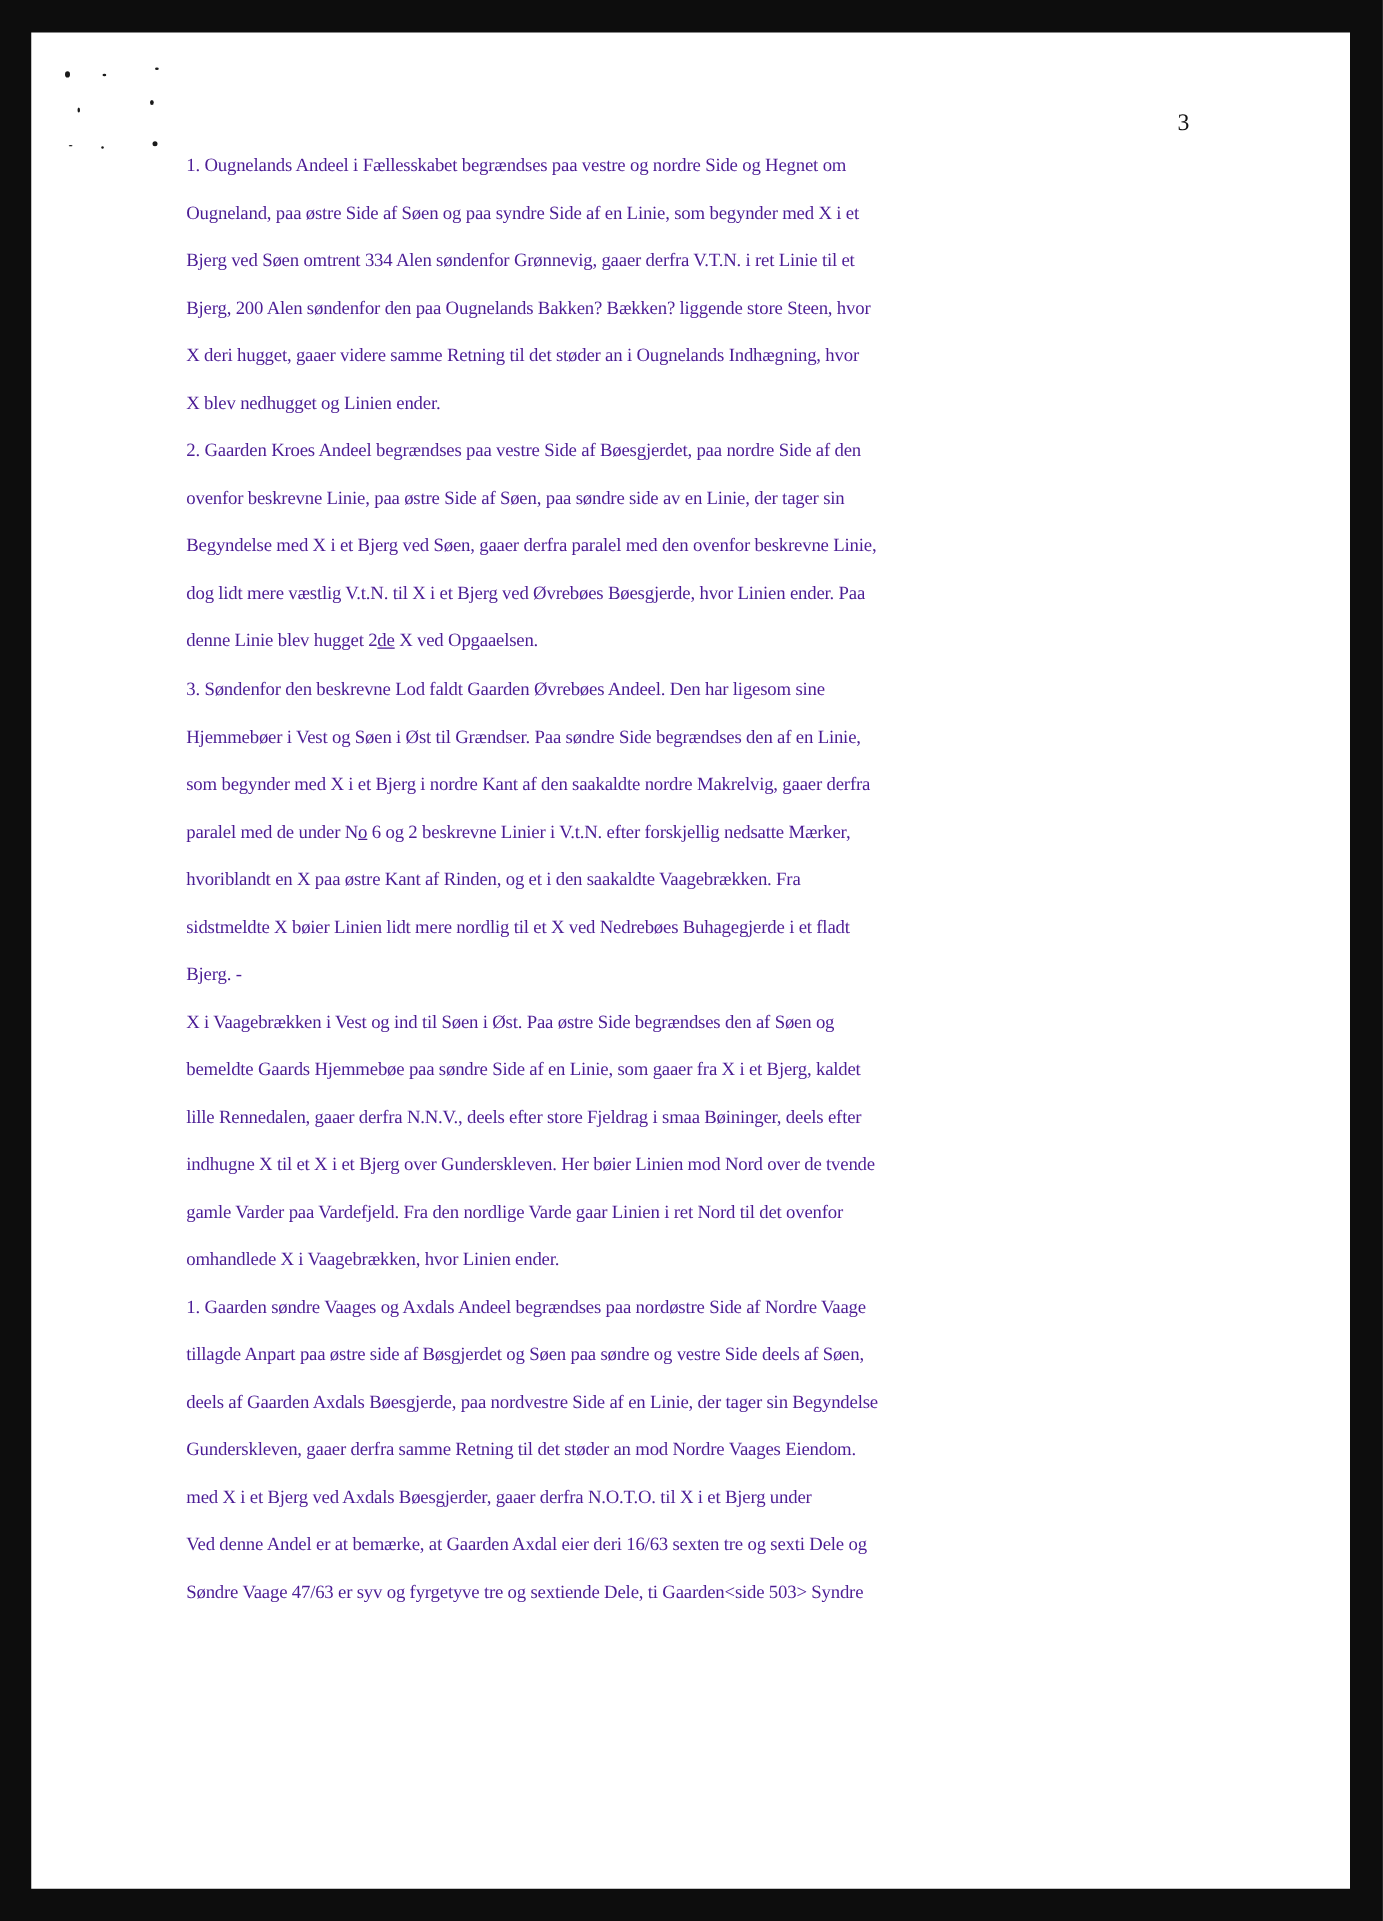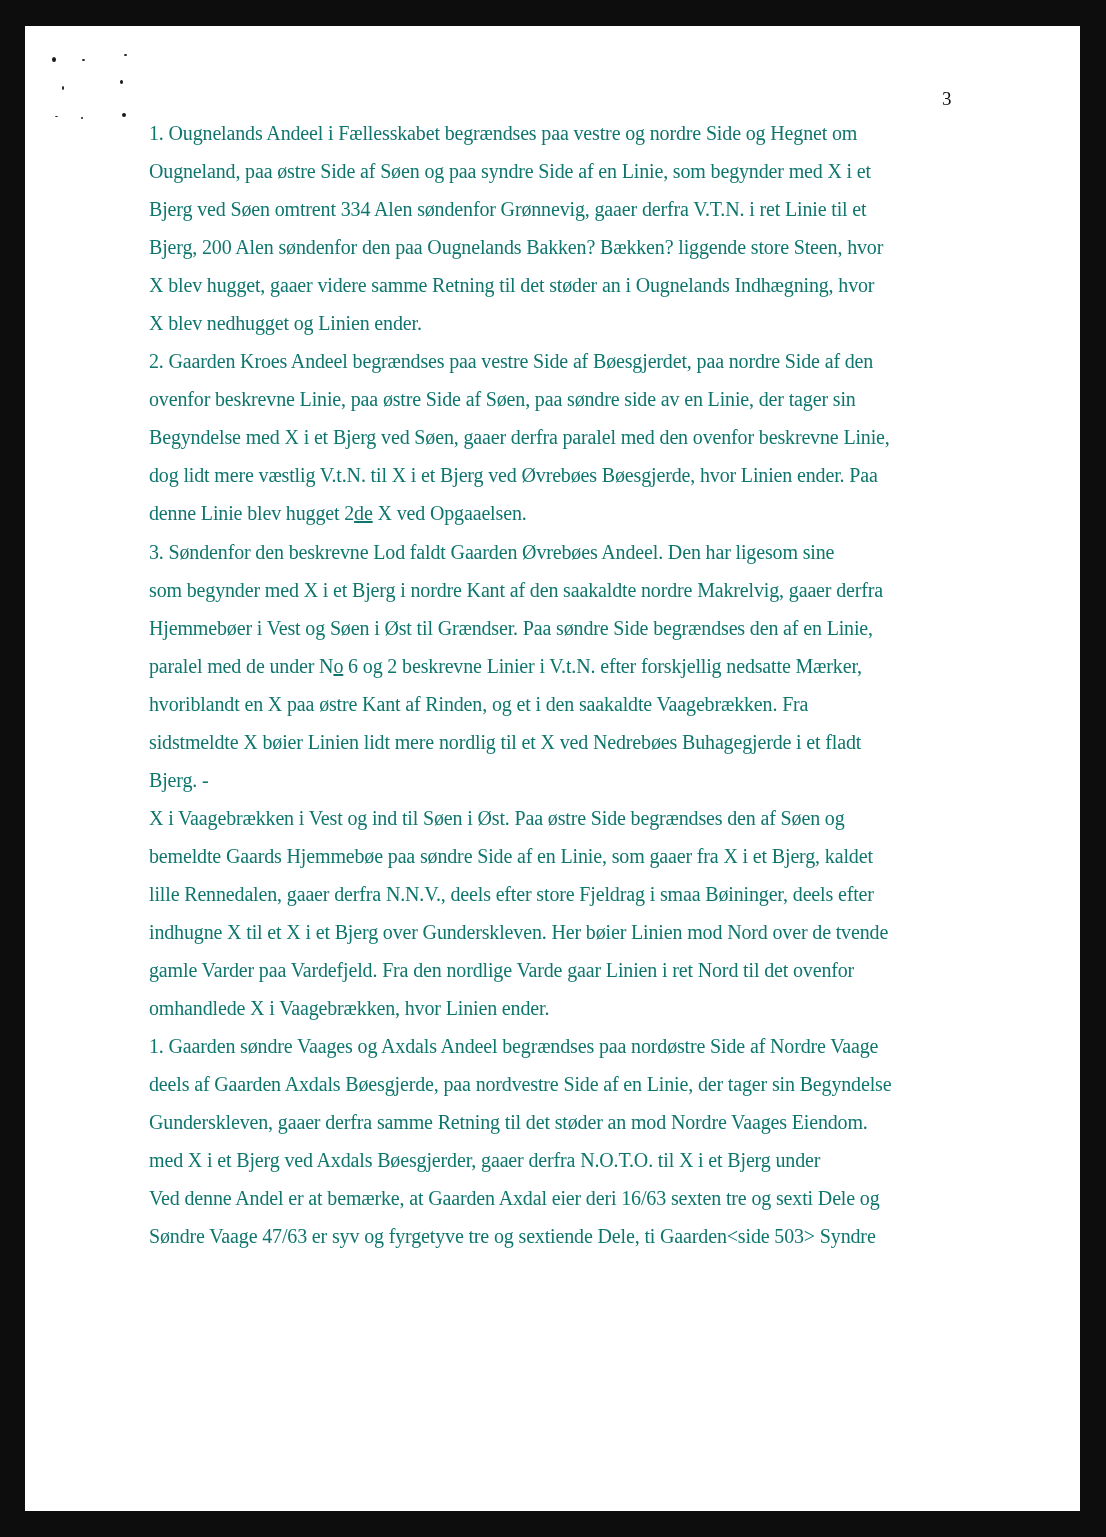--- a/index.html
+++ b/index.html
@@ -39,23 +39,23 @@
     font-family: "Liberation Serif", "DejaVu Serif", serif;
     font-size: 19px;
     color: #111;
   }
   .text-body {
     position: absolute;
     left: 124px;
     top: 88px;
     width: 830px;
     font-family: "Liberation Serif", "DejaVu Serif", serif;
-    font-size: 20px;
+    font-size: 15px;
     line-height: 38.06px;
-    color: #0f766e;
+    color: #4c1d95;
     letter-spacing: -0.15px;
   }
   .line {
     white-space: nowrap;
     height: 38.06px;
   }
   .u { text-decoration: underline; }
 </style>
 </head>
 <body>
@@ -75,53 +75,54 @@
 
   <div class="page-number">3</div>
 
   <div class="text-body">
 
     <div>
       <div class="line">1. Ougnelands Andeel i Fællesskabet begrændses paa vestre og nordre Side og Hegnet om</div>
       <div class="line">Ougneland, paa østre Side af Søen og paa syndre Side af en Linie, som begynder med X i et</div>
       <div class="line">Bjerg ved Søen omtrent 334 Alen søndenfor Grønnevig, gaaer derfra V.T.N. i ret Linie til et</div>
       <div class="line">Bjerg, 200 Alen søndenfor den paa Ougnelands Bakken? Bækken? liggende store Steen, hvor</div>
-      <div class="line">X blev hugget, gaaer videre samme Retning til det støder an i Ougnelands Indhægning, hvor</div>
+      <div class="line">X deri hugget, gaaer videre samme Retning til det støder an i Ougnelands Indhægning, hvor</div>
       <div class="line">X blev nedhugget og Linien ender.</div>
     </div>
 
     <div>
       <div class="line">2.  Gaarden Kroes Andeel begrændses paa vestre Side af Bøesgjerdet, paa nordre Side af  den</div>
       <div class="line">ovenfor beskrevne Linie, paa østre Side af Søen, paa søndre side av en Linie, der tager sin</div>
       <div class="line">Begyndelse med X i et Bjerg ved Søen, gaaer derfra paralel med den ovenfor beskrevne Linie,</div>
       <div class="line">dog lidt mere væstlig V.t.N. til X i et Bjerg ved Øvrebøes Bøesgjerde, hvor Linien ender. Paa</div>
       <div class="line"><span>denne Linie blev hugget 2</span><span class="u">de</span><span> X ved Opgaaelsen.</span></div>
     </div>
 
     <div>
       <div class="line">3. Søndenfor den beskrevne Lod faldt Gaarden Øvrebøes Andeel. Den har ligesom sine</div>
+      <div class="line">Hjemmebøer i Vest og Søen i Øst til Grændser. Paa søndre Side begrændses den af en Linie,</div>
       <div class="line">som begynder med X i et Bjerg i nordre Kant af den saakaldte nordre Makrelvig, gaaer derfra</div>
-      <div class="line">Hjemmebøer i Vest og Søen i Øst til Grændser. Paa søndre Side begrændses den af en Linie,</div>
       <div class="line"><span>paralel med de under N</span><span class="u">o</span><span> 6 og 2 beskrevne Linier i V.t.N. efter forskjellig nedsatte Mærker,</span></div>
       <div class="line">hvoriblandt en X paa østre Kant af Rinden, og et i den saakaldte Vaagebrækken. Fra</div>
       <div class="line">sidstmeldte X bøier Linien lidt mere nordlig til et X ved Nedrebøes Buhagegjerde i et fladt</div>
       <div class="line">Bjerg. -</div>
     </div>
 
     <div>
       <div class="line">X i Vaagebrækken i Vest og ind til Søen i Øst. Paa østre Side begrændses den af Søen og</div>
       <div class="line">bemeldte Gaards Hjemmebøe paa søndre Side af en Linie, som gaaer fra X i et Bjerg, kaldet</div>
       <div class="line">lille Rennedalen, gaaer derfra N.N.V., deels efter store Fjeldrag i smaa Bøininger, deels efter</div>
       <div class="line">indhugne X til et X i et Bjerg over Gunderskleven. Her bøier Linien mod Nord over de tvende</div>
       <div class="line">gamle Varder paa Vardefjeld. Fra den nordlige Varde gaar Linien i ret Nord til det ovenfor</div>
       <div class="line">omhandlede X i Vaagebrækken, hvor Linien ender.</div>
     </div>
 
     <div>
       <div class="line">1. Gaarden søndre Vaages og Axdals Andeel begrændses paa nordøstre Side af Nordre Vaage</div>
+      <div class="line">tillagde Anpart paa østre side af Bøsgjerdet og  Søen paa søndre og vestre Side deels af Søen,</div>
       <div class="line">deels af Gaarden Axdals Bøesgjerde, paa nordvestre Side af en Linie, der tager sin Begyndelse</div>
       <div class="line">Gunderskleven, gaaer derfra samme Retning til det støder an mod Nordre Vaages Eiendom.</div>
       <div class="line">med X i et Bjerg ved Axdals Bøesgjerder, gaaer derfra N.O.T.O. til X i et Bjerg under</div>
       <div class="line">Ved denne Andel er at bemærke, at Gaarden Axdal eier deri 16/63 sexten tre og sexti Dele og</div>
       <div class="line">Søndre Vaage 47/63 er syv og fyrgetyve tre og sextiende Dele, ti Gaarden&lt;side 503&gt; Syndre</div>
     </div>
 
   </div>
 </div>
 

